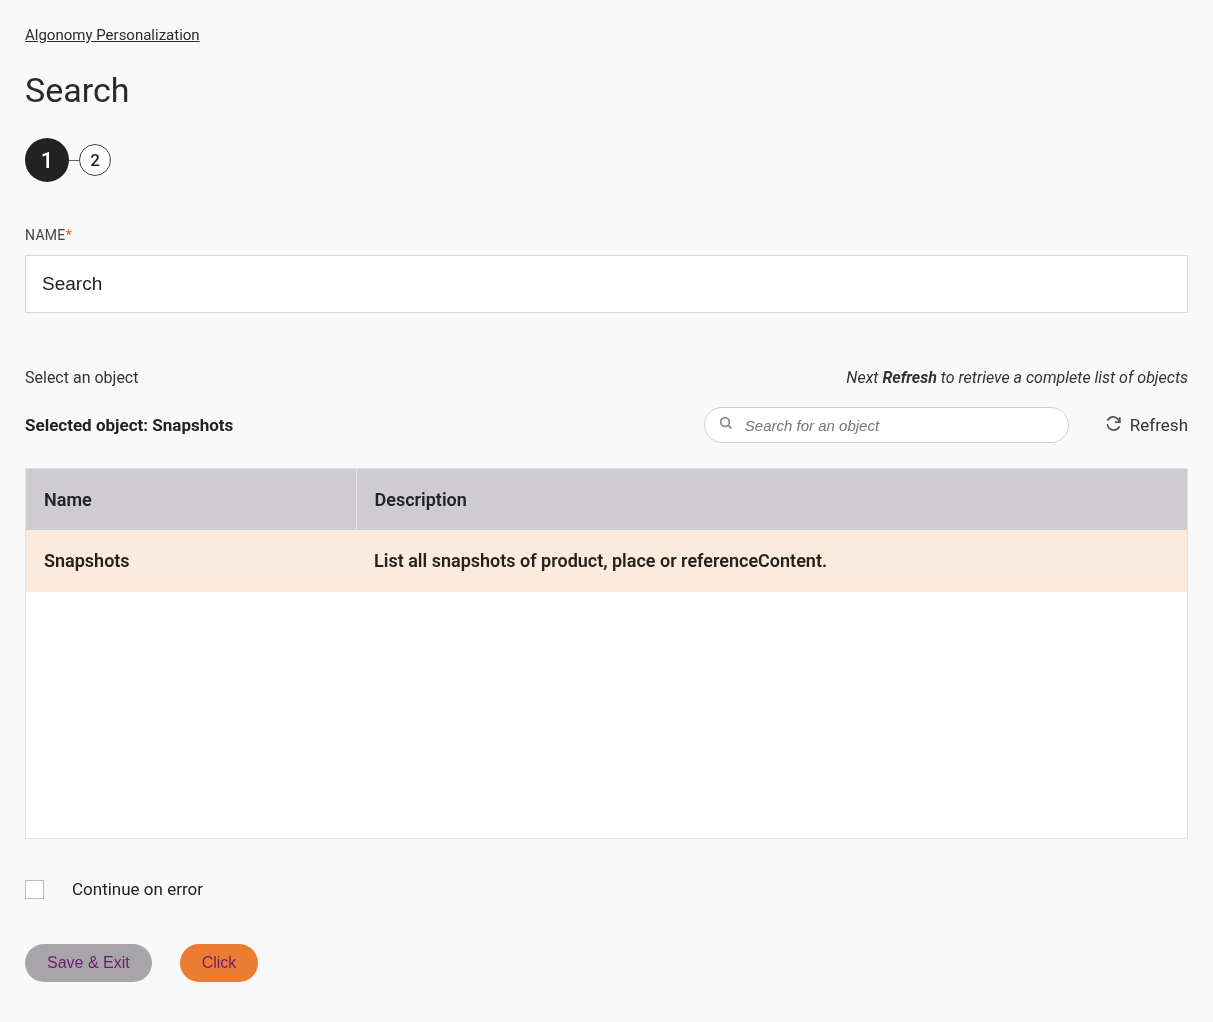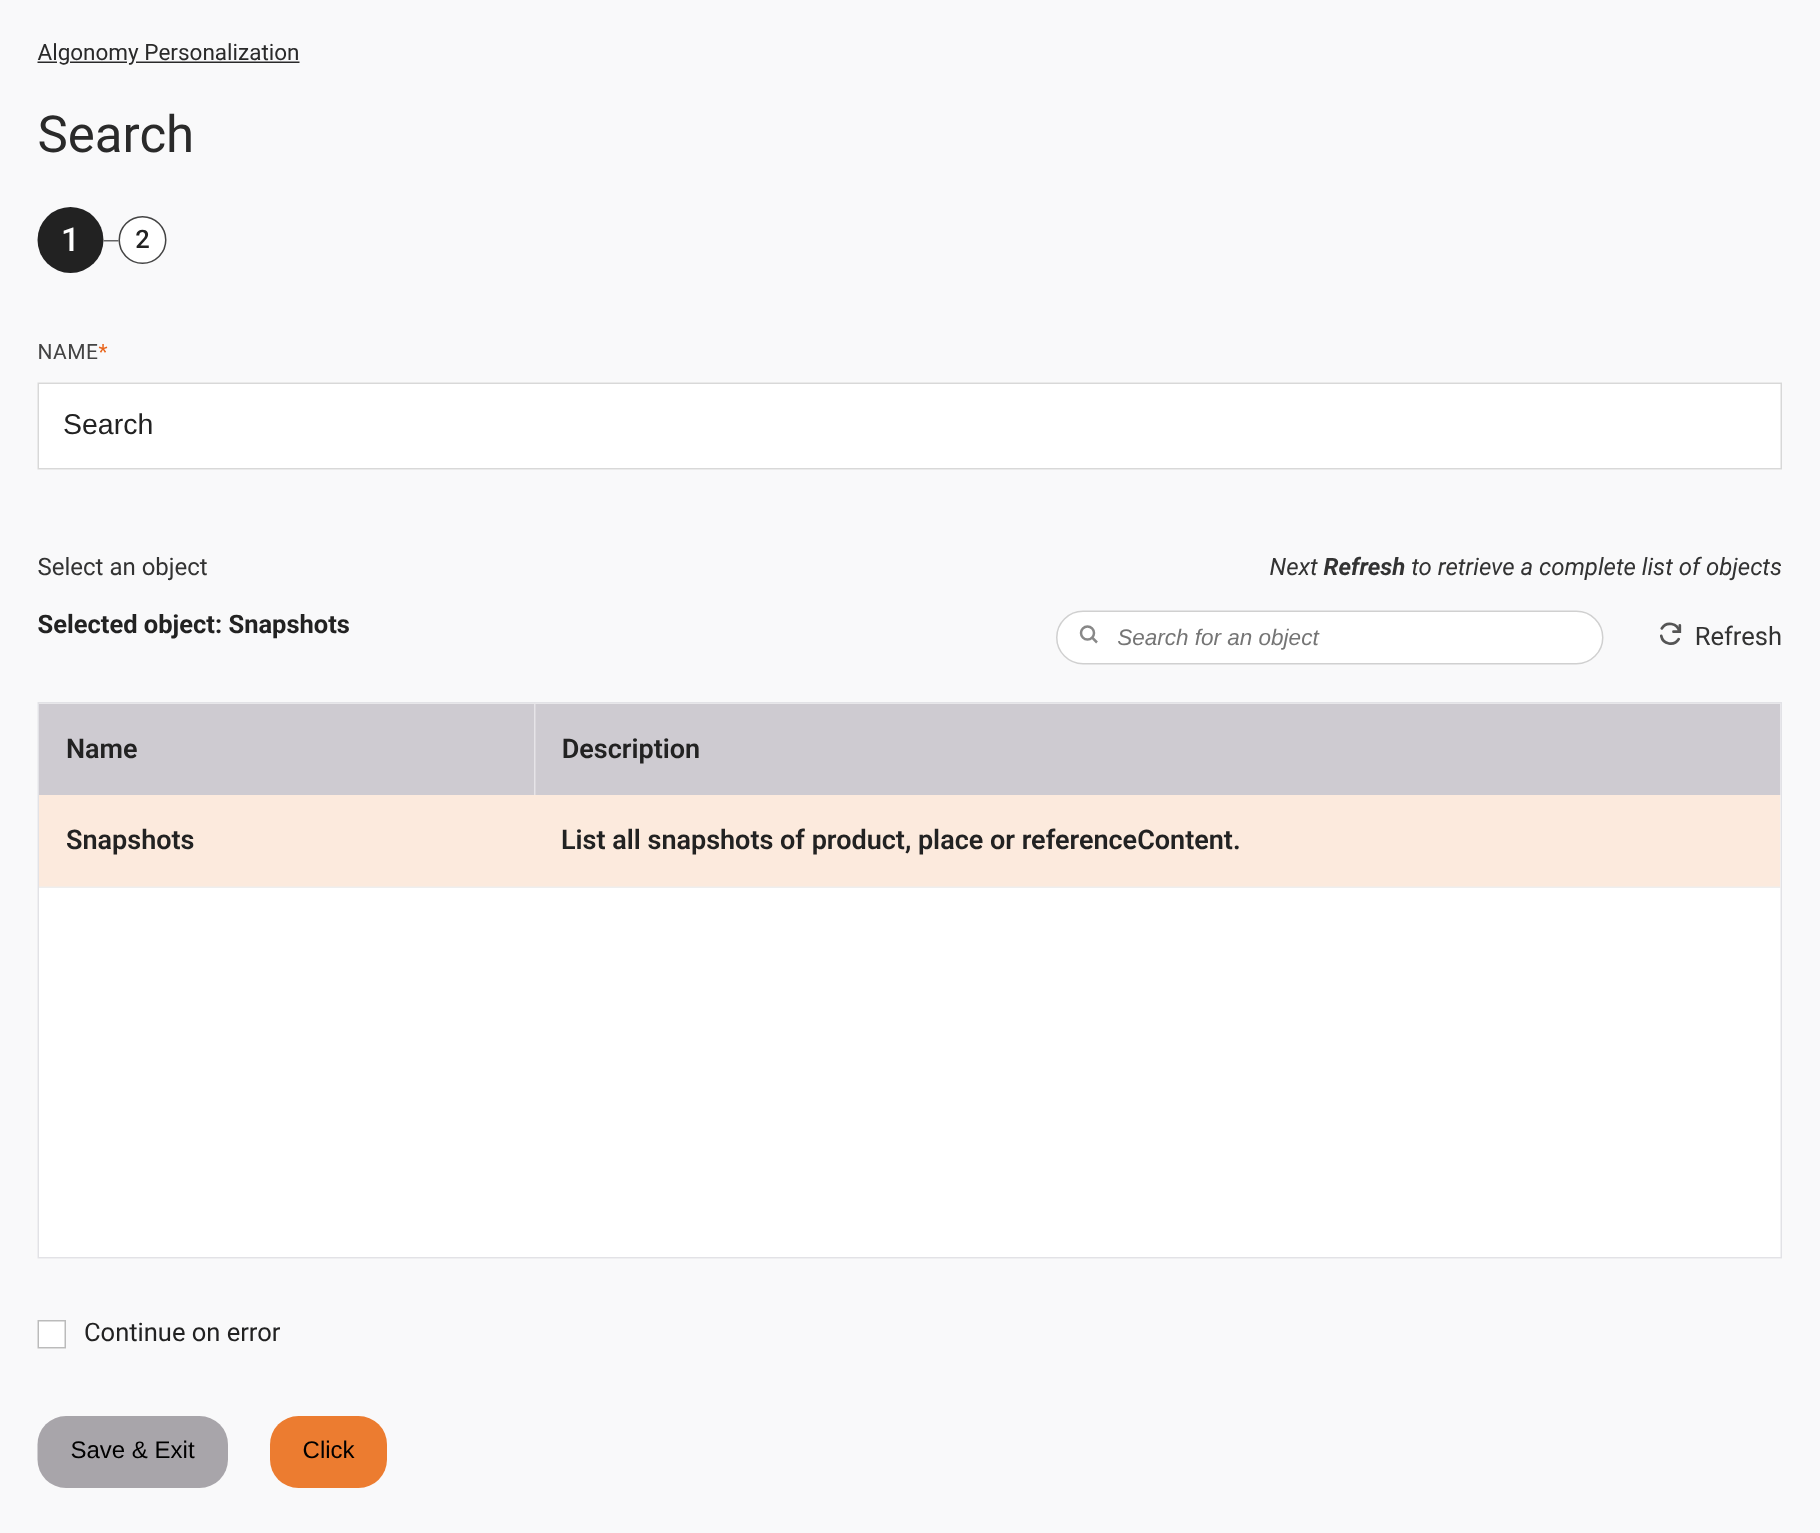--- a/index.html
+++ b/index.html
@@ -94,20 +94,21 @@
       color: #333;
       font-style: italic;
     }
     .refresh-hint .bold {
       font-weight: 700;
       font-style: italic;
     }
     .selected-row {
       display: flex;
       justify-content: space-between;
+      align-items: center;
       margin-bottom: 25px;
     }
     .selected-object {
       font-size: 17px;
       font-weight: 700;
       color: #222;
     }
     .right-controls {
       display: flex;
       align-items: center;
@@ -179,21 +180,21 @@
     .table tbody td {
       font-size: 18px;
       font-weight: 600;
       padding: 20px 18px;
       color: #222;
       border-bottom: 1px solid #eee;
     }
     .checkbox-row {
       display: flex;
       align-items: center;
-      gap: 12px;
+      gap: 28px;
       margin-bottom: 45px;
     }
     .checkbox-row input[type="checkbox"] {
       width: 19px;
       height: 19px;
       border: 1px solid #bbb;
       background: #fff;
       appearance: none;
       cursor: pointer;
     }
@@ -203,25 +204,25 @@
       cursor: pointer;
     }
     .footer {
       display: flex;
       gap: 28px;
     }
     .btn {
       border: none;
       border-radius: 19px;
       padding: 0 22px;
-      height: 48px;
+      height: 38px;
       font-size: 16px;
       font-weight: 500;
       cursor: pointer;
-      color: #000000;
+      color: #701a75;
     }
     .btn-gray {
       background: #a8a5aa;
     }
     .btn-orange {
       background: #ec7c30;
     }
   </style>
 </head>
 <body>

